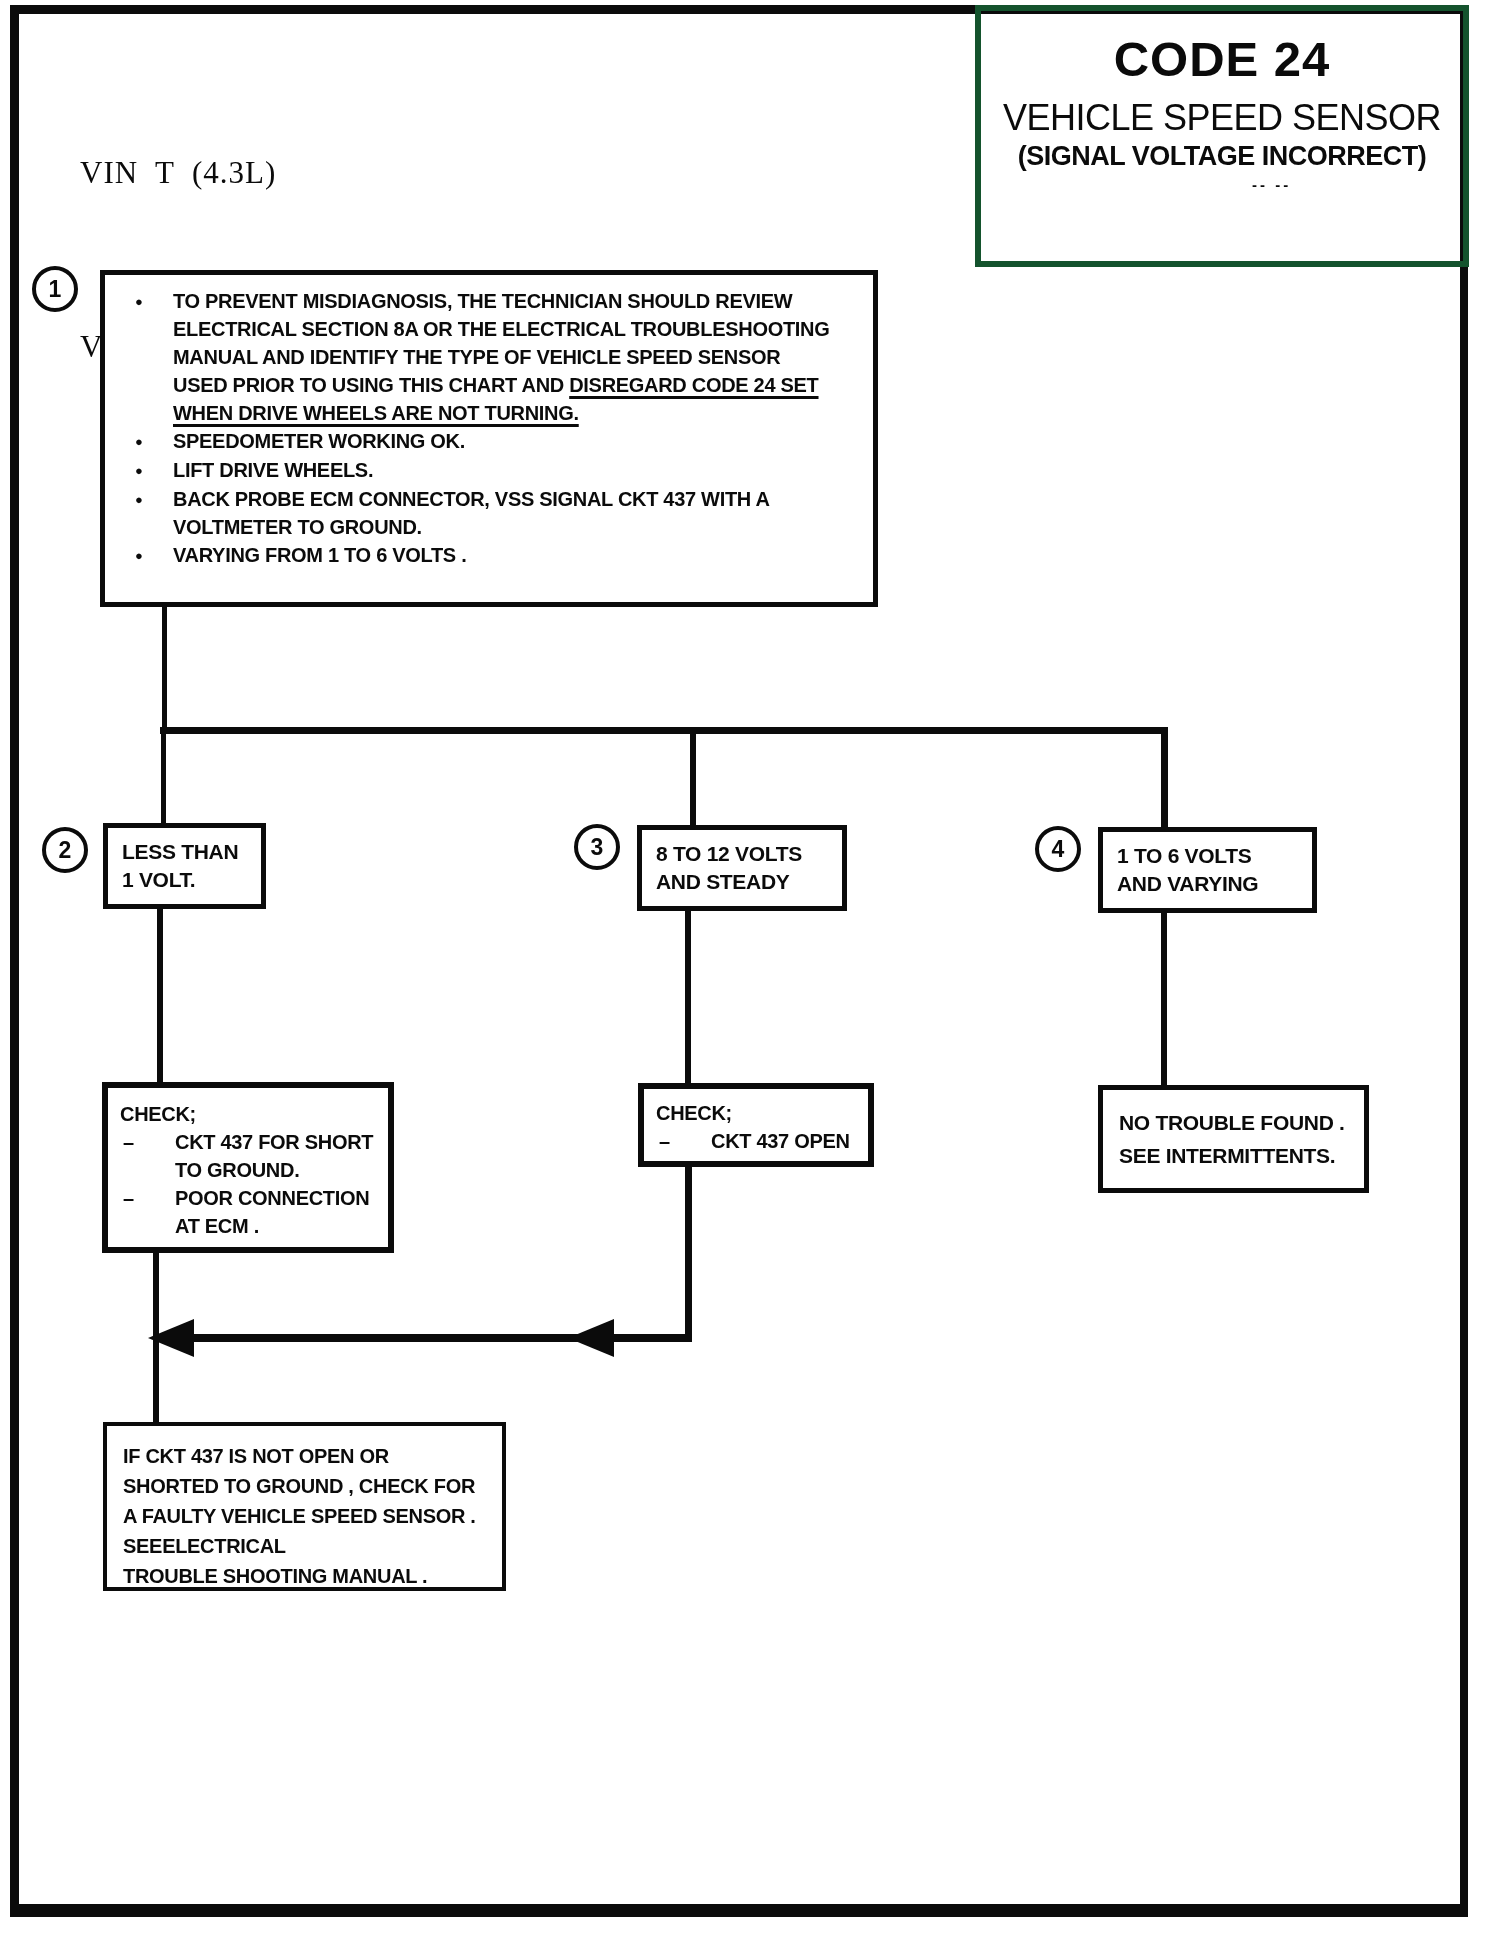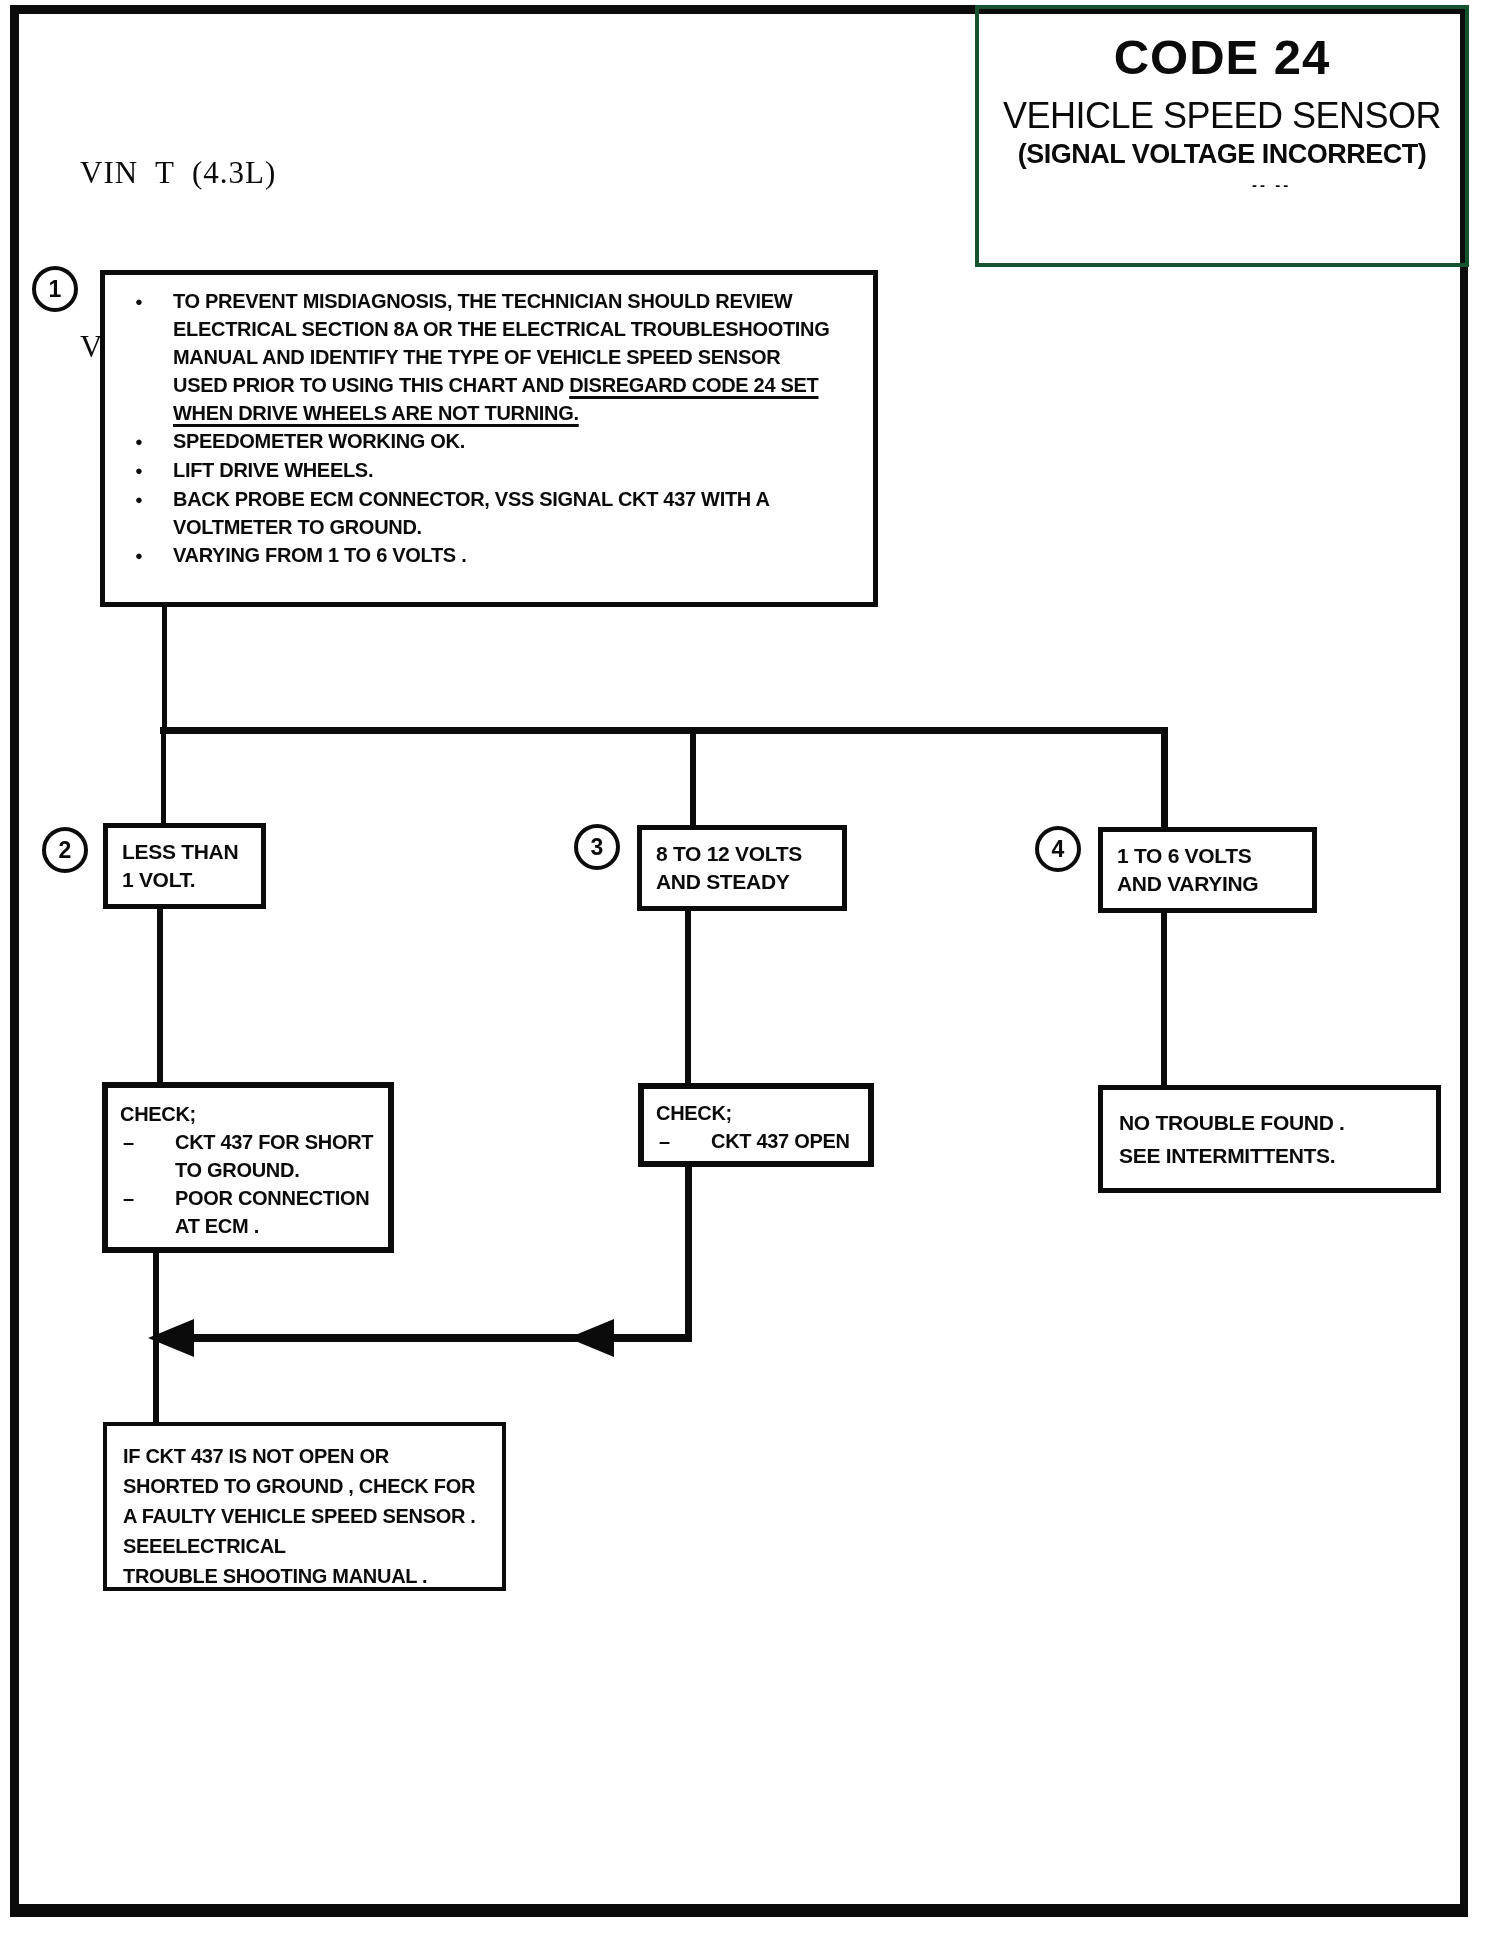--- a/index.html
+++ b/index.html
@@ -12,21 +12,21 @@
     border-style:solid; border-color:#0b0b0b; border-width:9px 8px 13px 9px;
     box-sizing:border-box;
   }
   .vin {
     position:absolute; left:80px; top:28px;
     font-family:"Liberation Serif", serif; font-size:31px; line-height:58px;
     letter-spacing:1px; white-space:pre;
   }
   .codebox {
     position:absolute; left:975px; top:5px; width:494px; height:262px;
-    border:4px solid #14532d; box-sizing:border-box; text-align:center;
+    border:6px solid #14532d; box-sizing:border-box; text-align:center;
   }
   .code-number { font-weight:700; font-size:49px; letter-spacing:1px; margin-top:20px; }
   .code-title  { font-weight:400; font-size:36px; letter-spacing:-0.5px; margin-top:10px; }
   .code-subtitle { font-weight:700; font-size:27px; letter-spacing:-0.5px; margin-top:2px; }
   .scan-marks { position:absolute; left:1252px; top:176px; font-size:15px; letter-spacing:3px; font-weight:700; }
 
   .box { position:absolute; border:5px solid #0b0b0b; box-sizing:border-box; background:#fff; }
   .flowtext { font-weight:700; font-size:20px; line-height:28px; letter-spacing:-0.3px; }
 
   .badge {
@@ -56,21 +56,21 @@
   #branch-box-3 { left:637px; top:825px; width:210px; height:86px; }
   #branch-box-4 { left:1098px; top:827px; width:219px; height:86px; }
 
   
   #check-short-box { left:102px; top:1082px; width:292px; height:171px; border-width:6px; padding:12px 6px 0 12px; }
   #check-open-box  { left:638px; top:1083px; width:236px; height:84px;  border-width:6px; padding:10px 6px 0 12px; }
   .check-item { display:flex; }
   .check-dash { width:52px; padding-left:3px; }
   .check-lines { flex:1; }
 
-  #no-trouble-box { left:1098px; top:1085px; width:343px; height:108px; padding:16px 4px 0 16px; font-size:21px; line-height:33px; }
+  #no-trouble-box { left:1098px; top:1085px; width:271px; height:108px; padding:16px 4px 0 16px; font-size:21px; line-height:33px; }
 
   #conclusion-box { left:103px; top:1422px; width:403px; height:169px; border-width:4px; padding:15px 14px 0 16px; line-height:30px; }
   .justify-row { display:flex; justify-content:flex-start; padding-right:26px; }
 </style>
 </head>
 <body>
 
 <div class="stage">
 
   <div class="frame"></div>

